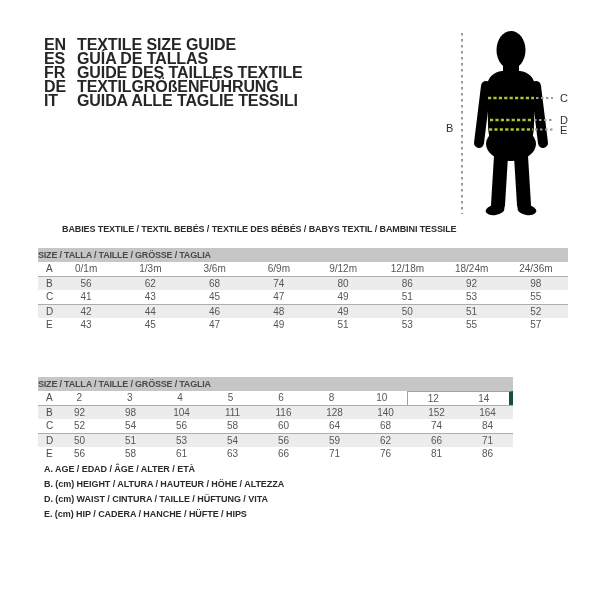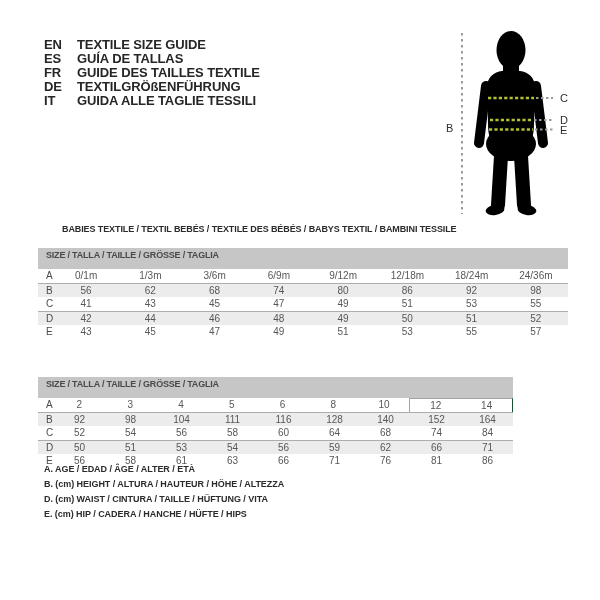--- a/index.html
+++ b/index.html
@@ -3,51 +3,51 @@
 <meta charset="utf-8">
 <style>
   html,body { margin:0; padding:0; background:#ffffff; }
   .canvas {
     position:relative; width:600px; height:600px; background:#ffffff;
     font-family:"Liberation Sans", sans-serif; overflow:hidden;
     -webkit-font-smoothing:antialiased;
   }
 
   
-  .langs { position:absolute; left:44px; top:38px; font-size:13px; font-weight:bold;
+  .langs { position:absolute; left:44px; top:38px; font-size:16px; font-weight:bold;
            color:#262626; letter-spacing:-0.1px; }
   .lang-row { display:flex; height:14px; line-height:14px; }
   .lang-code { width:33px; }
 
   
   .fig { position:absolute; left:438px; top:24px; }
   .fig text { font-family:"Liberation Sans", sans-serif; font-size:11px; fill:#2f2f2f; }
   [data-name="child-silhouette"] line { stroke:#000; }
 
   
   .section-title { position:absolute; left:62px; font-size:9px; font-weight:bold;
                    color:#2b2b2b; letter-spacing:-0.1px; white-space:nowrap; }
   #babies-title   { top:224px; }
   #children-title { top:360px; }
 
   
   .size-table { position:absolute; }
   #babies-table   { left:38px; top:248px; width:530px; }
   #children-table { left:38px; top:377px; width:475px; }
-  .size-bar { height:21px; line-height:14px; background:#c6c6c6; color:#4a4a4a;
+  .size-bar { height:14px; line-height:14px; background:#c6c6c6; color:#4a4a4a;
               font-size:9px; font-weight:bold; letter-spacing:-0.2px;
-              padding-left:8px; box-sizing:border-box; white-space:nowrap; }
+              box-sizing:border-box; white-space:nowrap; }
   .t-row { display:flex; height:13.5px; line-height:13.5px; font-size:10px; color:#57575a; }
   .t-row.stripe { background:#ececec; }
   .t-row.ruled  { border-bottom:1px solid #adadad; }
   .t-label { flex:none; width:16px; padding-left:8px; box-sizing:border-box; color:#4a4a4a; }
   .t-cell { flex:1; text-align:center; box-sizing:border-box; }
   .box-a { border-top:1px solid #a2a2a2; }
   .box-l { border-left:1px solid #a2a2a2; }
-  .box-r { border-right:1px solid #14532d; }
+  .box-r { border-right:4px solid #14532d; }
 
   
   .legend { position:absolute; left:44px; top:462px; font-size:9px; font-weight:bold;
             color:#2b2b2b; letter-spacing:-0.05px; }
   .legend div { height:15px; line-height:15px; white-space:nowrap; }
 </style>
 </head>
 <body>
 
 <div class="canvas" data-name="size-guide-sheet">

